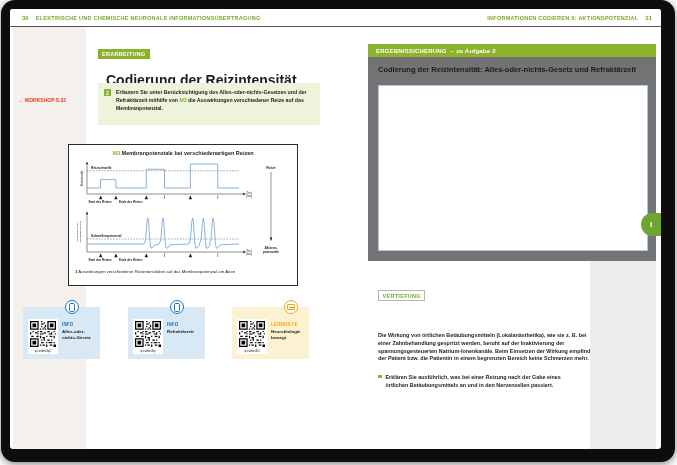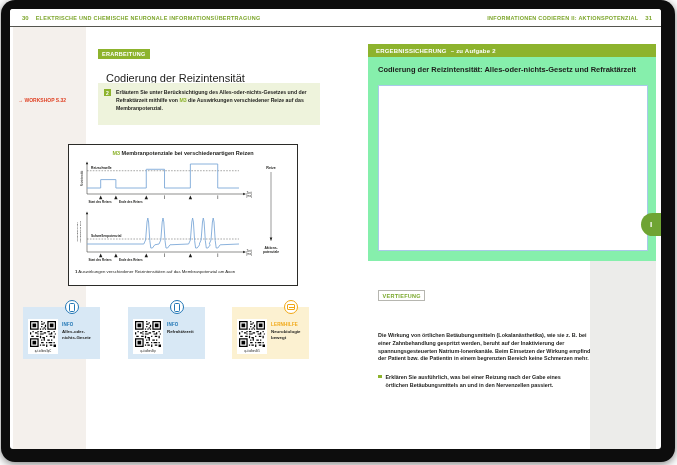--- a/index.html
+++ b/index.html
@@ -11,21 +11,21 @@
   .header{position:absolute;left:0;top:0;width:100%;height:17px;border-bottom:1px solid #55554f;background:#fff;}
   .h-left{position:absolute;left:12px;top:6px;display:flex;gap:7px;align-items:baseline;}
   .h-right{position:absolute;right:9px;top:6px;display:flex;gap:7px;align-items:baseline;}
   .pagenum{font-size:6px;font-weight:bold;color:#7da62c;}
   .runtitle{font-size:5.5px;font-weight:bold;color:#7da62c;letter-spacing:.25px;}
 
   
   .beige-strip{position:absolute;left:3px;top:18px;width:73px;height:422px;background:#f4f0ec;}
   .workshop{position:absolute;left:8px;top:88px;font-size:5px;font-weight:bold;color:#e04326;display:flex;gap:1.5px;align-items:center;}
   .badge-green{position:absolute;left:88px;top:40px;background:#8db32d;color:#fff;font-size:5.5px;font-weight:bold;padding:2px 4px;letter-spacing:.3px;}
-  .lp-heading{position:absolute;left:88px;top:55px;margin:8px;font-size:11px;font-weight:normal;color:#1d1d1b;}
+  .lp-heading{position:absolute;left:88px;top:55px;margin:8px;font-size:14px;font-weight:bold;color:#1d1d1b;}
   .task-box{position:absolute;left:88px;top:74px;width:222px;height:42px;background:#eef3dc;}
   .task-num{position:absolute;left:6px;top:6px;width:7px;height:7px;background:#8db32d;color:#fff;font-size:5px;font-weight:bold;display:flex;align-items:center;justify-content:center;}
   .task-text{position:absolute;left:18px;top:4.5px;right:10px;margin:0;font-size:5.2px;font-weight:bold;line-height:1.55;color:#1d1d1b;}
   .green-ref{color:#8db32d;font-weight:bold;}
 
   
   .figure-box{position:absolute;left:58px;top:135px;width:230px;height:142px;margin:0;background:#fff;border:1px solid #2b2b28;box-sizing:border-box;}
   .fig-title{position:absolute;left:0;top:5px;width:100%;text-align:center;font-size:5.5px;font-weight:bold;color:#1d1d1b;}
   #fig-svg{position:absolute;left:2px;top:15px;width:224px;height:106px;}
   #fig-svg text{font-family:"Liberation Sans",sans-serif;fill:#1d1d1b;}
@@ -47,21 +47,21 @@
   .qr-svg{position:absolute;left:2px;top:2px;width:26px;height:26px;}
   .qr-url{position:absolute;left:0;bottom:1px;width:100%;text-align:center;font-size:2.8px;color:#1d1d1b;}
   .qr-text{position:absolute;left:39px;top:15px;right:2px;}
   .qr-cat{font-size:4.5px;font-weight:bold;letter-spacing:.2px;margin-bottom:2px;}
   .blue-t{color:#2176b5;}
   .orange-t{color:#f1a713;}
   .qr-title{font-size:4.4px;font-weight:bold;color:#1d1d1b;line-height:1.3;}
   .qr-title span{display:block;}
 
   
-  .panel{position:absolute;left:358px;top:35px;width:288px;height:217px;background:#86efac;}
+  .panel{position:absolute;left:358px;top:35px;width:288px;height:217px;background:#737373;}
   .panel-banner{position:absolute;left:0;top:0;width:100%;height:13px;background:#8db32d;display:flex;align-items:center;box-sizing:border-box;padding-left:8px;gap:4px;}
   .panel-banner span{color:#fff;font-size:6px;font-weight:bold;letter-spacing:.2px;}
   .panel-heading{position:absolute;left:10px;top:21px;right:8px;margin:0;font-size:7.5px;font-weight:bold;color:#1d1d1b;}
   .answer-box{position:absolute;left:10px;top:41px;width:270px;height:166px;background:#fff;border:1px solid #a9c9e9;box-sizing:border-box;}
   .vert-badge{position:absolute;left:368px;top:281px;background:#fff;border:1px solid #b6b6b0;color:#7aa82c;font-size:5.5px;font-weight:bold;padding:1.5px 3.5px;letter-spacing:.3px;}
   .vert-heading{position:absolute;left:368px;top:297px;margin:0;font-size:8.5px;font-weight:bold;color:#7aa82c;line-height:1.2;}
   .vert-heading span{display:block;}
   .vert-body{position:absolute;left:368px;top:323px;width:219px;margin:0;font-size:5.4px;font-weight:600;line-height:1.45;color:#1d1d1b;}
   .vert-task{position:absolute;left:368px;top:364px;width:205px;display:flex;gap:4px;}
   .vert-task .sq{flex:0 0 auto;width:3.5px;height:3.5px;background:#8db32d;margin-top:1.5px;}

